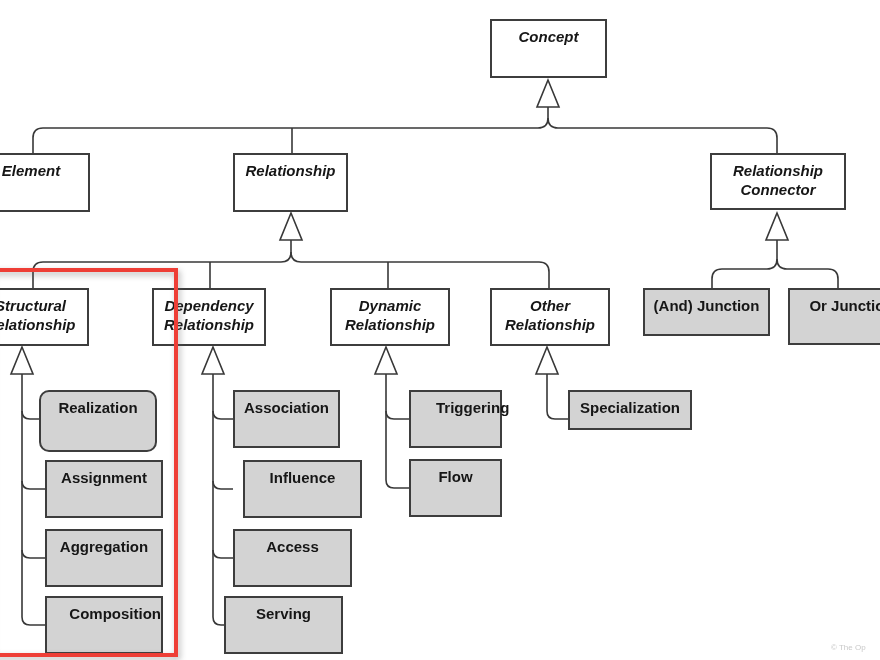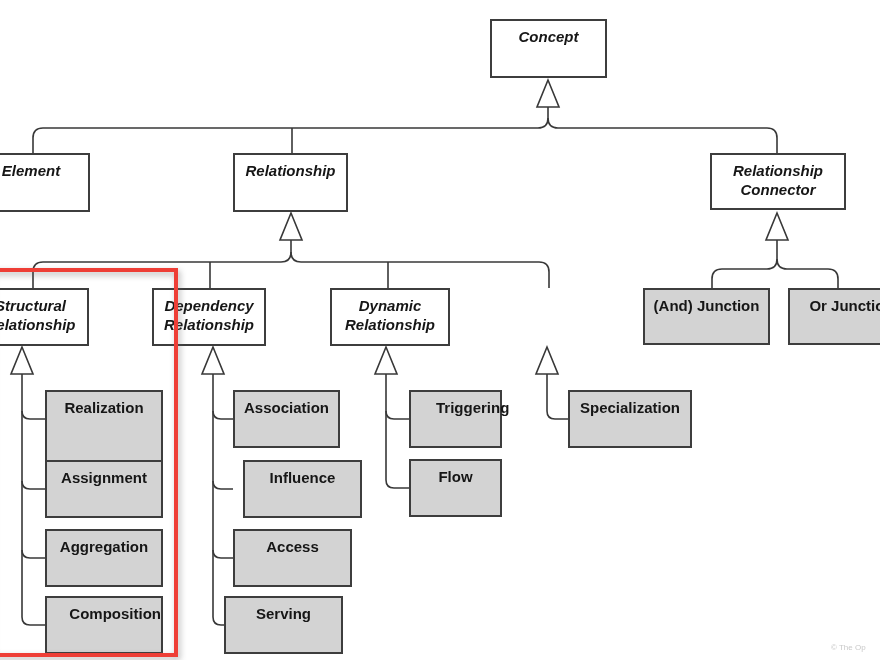--- a/index.html
+++ b/index.html
@@ -23,33 +23,33 @@
 
   
   .pos-concept{left:490px;top:19px;width:117px;height:59px;}
   .pos-element{left:-28px;top:153px;width:118px;height:59px;}
   .pos-relationship{left:233px;top:153px;width:115px;height:59px;}
   .pos-relconn{left:710px;top:153px;width:136px;height:57px;}
   .pos-structural{left:-28px;top:288px;width:117px;height:58px;}
   .pos-dependency{left:152px;top:288px;width:114px;height:58px;}
   .pos-dynamic{left:330px;top:288px;width:120px;height:58px;}
   .pos-other{left:490px;top:288px;width:120px;height:58px;}
-  .pos-andj{left:643px;top:288px;width:127px;height:57px;}
+  .pos-andj{left:643px;top:288px;width:127px;height:48px;}
   .pos-orj{left:788px;top:288px;width:127px;height:57px;}
-  .pos-realization{left:45px;top:390px;width:118px;height:72px;}
+  .pos-realization{left:39px;top:390px;width:118px;height:62px;border-radius:10px;}
   .pos-assignment{left:45px;top:460px;width:118px;height:58px;}
   .pos-aggregation{left:45px;top:529px;width:118px;height:58px;}
   .pos-composition{left:45px;top:596px;width:118px;height:58px;text-align:right;}
   .pos-association{left:233px;top:390px;width:107px;height:58px;}
   .pos-influence{left:243px;top:460px;width:119px;height:58px;}
   .pos-access{left:233px;top:529px;width:119px;height:58px;}
   .pos-serving{left:224px;top:596px;width:119px;height:58px;}
   .pos-triggering{left:409px;top:390px;width:93px;height:58px;padding-left:25px;}
   .pos-flow{left:409px;top:459px;width:93px;height:58px;}
-  .pos-specialization{left:568px;top:390px;width:124px;height:58px;}
+  .pos-specialization{left:568px;top:390px;width:124px;height:40px;}
 
   .highlight{
     position:absolute;left:-12px;top:268px;width:190px;height:389px;
     box-sizing:border-box;
     border:4px solid var(--highlight,#ee3e36);
     filter:drop-shadow(2px 3px 3px rgba(90,90,90,0.45));
     background:transparent;
   }
   .footer{
     position:absolute;left:831px;top:643px;
@@ -118,20 +118,21 @@
   </svg>
 
   <div class="node abstract pos-concept">Concept</div>
   <div class="node abstract pos-element">Element</div>
   <div class="node abstract pos-relationship">Relationship</div>
   <div class="node abstract pos-relconn">Relationship Connector</div>
 
   <div class="node abstract pos-structural">Structural Relationship</div>
   <div class="node abstract pos-dependency">Dependency Relationship</div>
   <div class="node abstract pos-dynamic">Dynamic Relationship</div>
+  <div class="node abstract pos-other">Other Relationship</div>
 
   <div class="node leaf pos-andj">(And) Junction</div>
   <div class="node leaf pos-orj">Or Junction</div>
 
   <div class="node leaf pos-realization">Realization</div>
   <div class="node leaf pos-assignment">Assignment</div>
   <div class="node leaf pos-aggregation">Aggregation</div>
   <div class="node leaf pos-composition">Composition</div>
 
   <div class="node leaf pos-association">Association</div>

